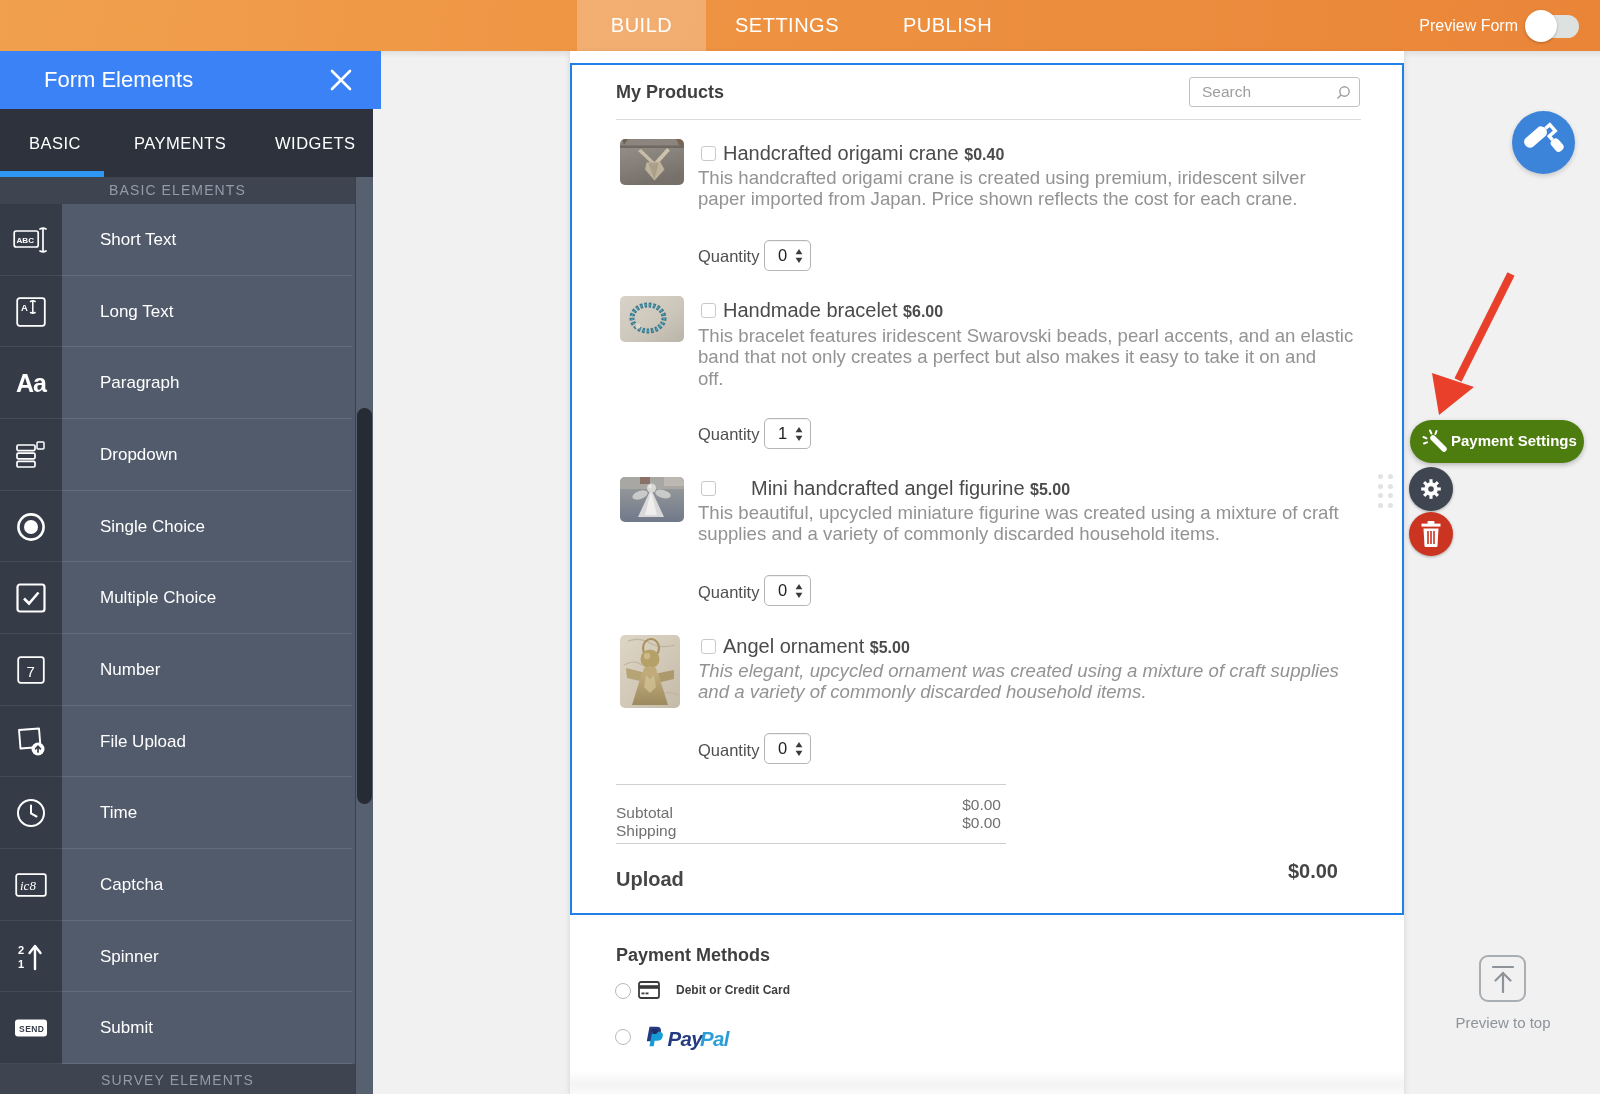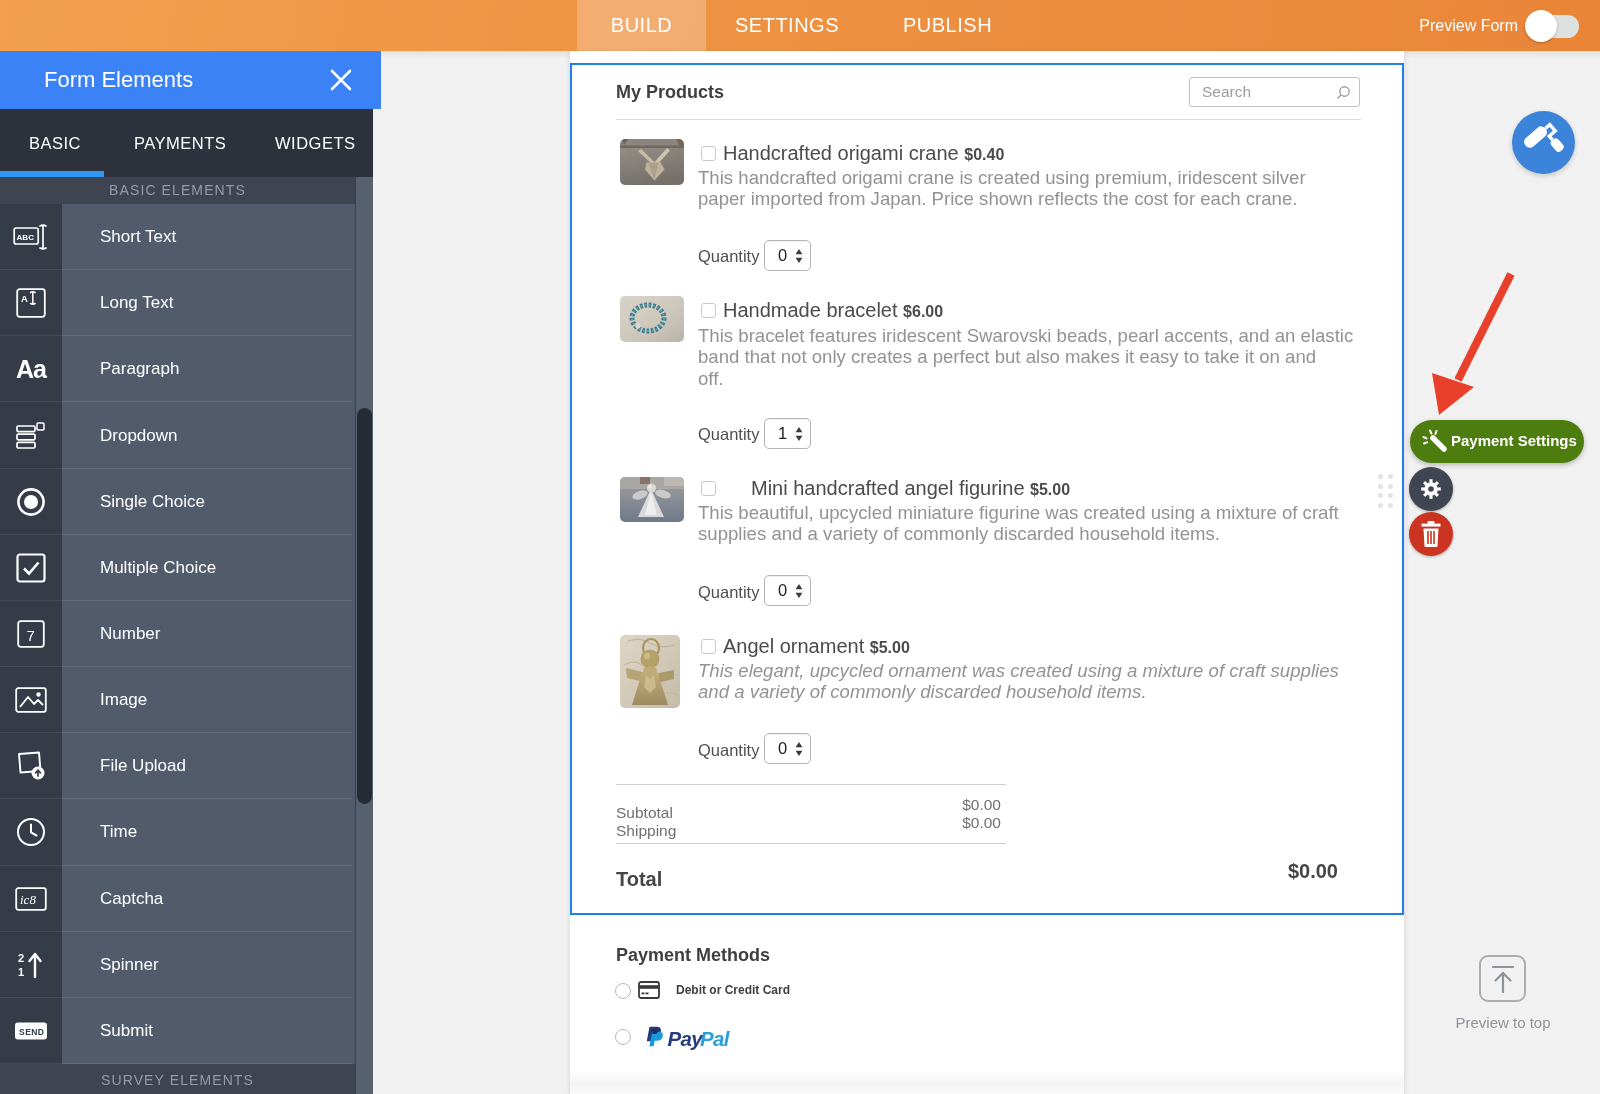--- a/index.html
+++ b/index.html
@@ -219,21 +219,21 @@
       <path d="M4 14 L7.4 8.8 H0.6 Z" fill="#3a3a3a"></path>
     </svg>
   </div>
 
 <div class="divider" style="left:616px;top:784px;width:390px;background:#cfcfcf;"></div>
 <div class="tot-label" style="top:796px;">Subtotal</div>
 <div class="tot-val" style="top:796px;">$0.00</div>
 <div class="tot-label" style="top:814px;">Shipping</div>
 <div class="tot-val" style="top:814px;">$0.00</div>
 <div class="divider" style="left:616px;top:843px;width:390px;background:#cfcfcf;"></div>
-<div class="tot-label" style="top:860px;font-size:20px;font-weight:bold;color:#454545;">Total</div>
+<div class="tot-label" style="top:860px;font-size:20px;font-weight:bold;color:#454545;">Upload</div>
 <div class="tot-val" style="top:860px;left:1237px;font-size:20px;font-weight:bold;color:#454545;">$0.00</div>
 
 <div class="h-products" style="top:945px;">Payment Methods</div>
 <div class="cb" style="left:615px;top:983px;width:16px;height:16px;border-radius:50%;border-color:#b9b9b9;"></div>
 <svg style="position:absolute;left:638px;top:981px;" width="22" height="18" viewBox="0 0 22 18">
     <rect x="1" y="1" width="20" height="16" rx="2" fill="none" stroke="#3a3a3a" stroke-width="1.8"></rect>
     <rect x="1" y="4.2" width="20" height="3.6" fill="#3a3a3a"></rect>
     <rect x="3.5" y="11.5" width="3" height="1.8" fill="#3a3a3a"></rect>
     <rect x="7.5" y="11.5" width="3" height="1.8" fill="#3a3a3a"></rect>
   </svg>
@@ -327,30 +327,20 @@
         <div class="sb-ic">
           <svg width="28" height="28" viewBox="0 0 28 28">
             <rect x="1.2" y="1.2" width="25.6" height="25.6" rx="2.5" fill="none" stroke="#fff" stroke-width="1.8"></rect>
             <text x="9.5" y="20.5" font-family="Liberation Sans" font-size="15" fill="#fff">7</text>
           </svg>
         </div>
         <div class="sb-nm">Number</div>
       </div>
     <div class="sb-row">
         <div class="sb-ic">
-          <svg width="32" height="26" viewBox="0 0 32 26">
-            <rect x="1.2" y="1.2" width="29.6" height="23.6" rx="2" fill="none" stroke="#fff" stroke-width="1.8"></rect>
-            <path d="M5 20 L13 10 L19 17 L23 13 L28 18" fill="none" stroke="#fff" stroke-width="1.8" stroke-linejoin="round"></path>
-            <circle cx="23.5" cy="7.5" r="2.2" fill="#fff"></circle>
-          </svg>
-        </div>
-        <div class="sb-nm">Image</div>
-      </div>
-    <div class="sb-row">
-        <div class="sb-ic">
           <svg width="32" height="30" viewBox="0 0 32 30">
             <path d="M4 3 L24 1.5 L25.5 20 L5.5 21.5 Z" fill="none" stroke="#fff" stroke-width="1.9" stroke-linejoin="round"></path>
             <circle cx="23" cy="22" r="6.5" fill="#fff"></circle>
             <path d="M23 25 V19.6 M20.6 21.8 L23 19.2 L25.4 21.8" fill="none" stroke="#353c48" stroke-width="1.7" stroke-linecap="round"></path>
           </svg>
         </div>
         <div class="sb-nm">File Upload</div>
       </div>
     <div class="sb-row">
         <div class="sb-ic">

